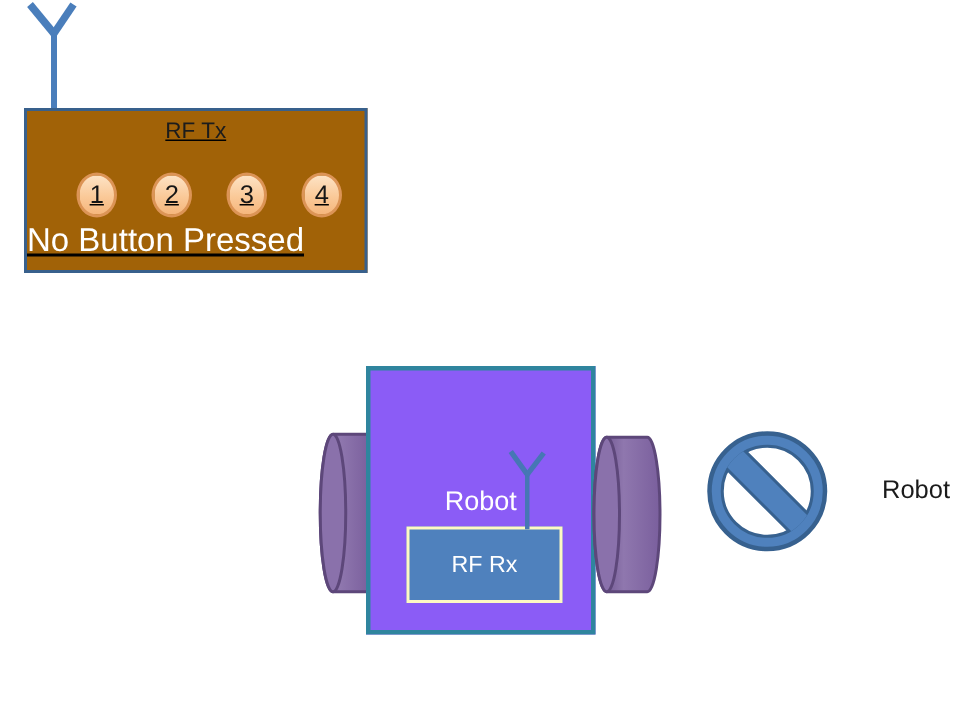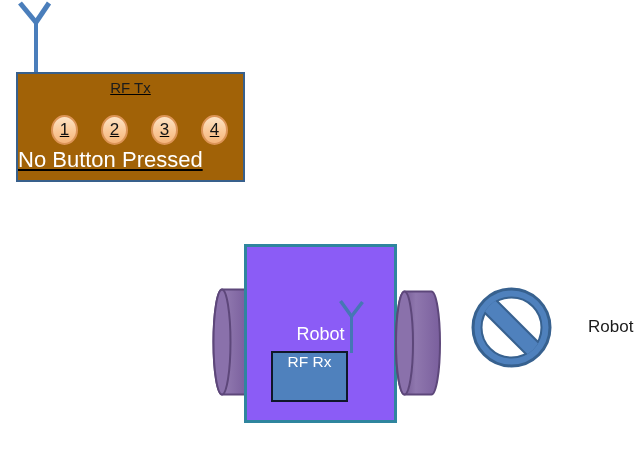--- a/index.html
+++ b/index.html
@@ -38,23 +38,23 @@
   .wheel-right { left:394px; top:289px; width:48px; height:108px; }
   .robot-body {
     position:absolute; left:244px; top:244px; width:153px; height:179px;
     background:#8b5cf6; border:3px solid #2F859E; box-sizing:border-box;
   }
   .robot-label {
     position:absolute; left:0; right:0; top:77px; text-align:center;
     font-size:18px; color:#FFFFFF;
   }
   .rx-box {
-    position:absolute; left:24px; top:104px; width:77px; height:51px;
-    background:#4F81BD; border:2px solid #0f172a; box-sizing:border-box;
-    display:flex; align-items:flex-start; justify-content:center;
+    position:absolute; left:24px; top:104px; width:104px; height:51px;
+    background:#4F81BD; border:2px solid #fef9c3; box-sizing:border-box;
+    display:flex; align-items:center; justify-content:center;
   }
   .rx-label { font-size:15.5px; color:#FFFFFF; }
   .rx-antenna { left:336px; top:299px; width:32px; height:54px; }
 
   
   .stop-icon { left:470px; top:286px; width:83px; height:83px; }
   .stop-label {
     position:absolute; left:588px; top:317px; font-size:17px; color:#1b1b1b;
   }
 </style>

